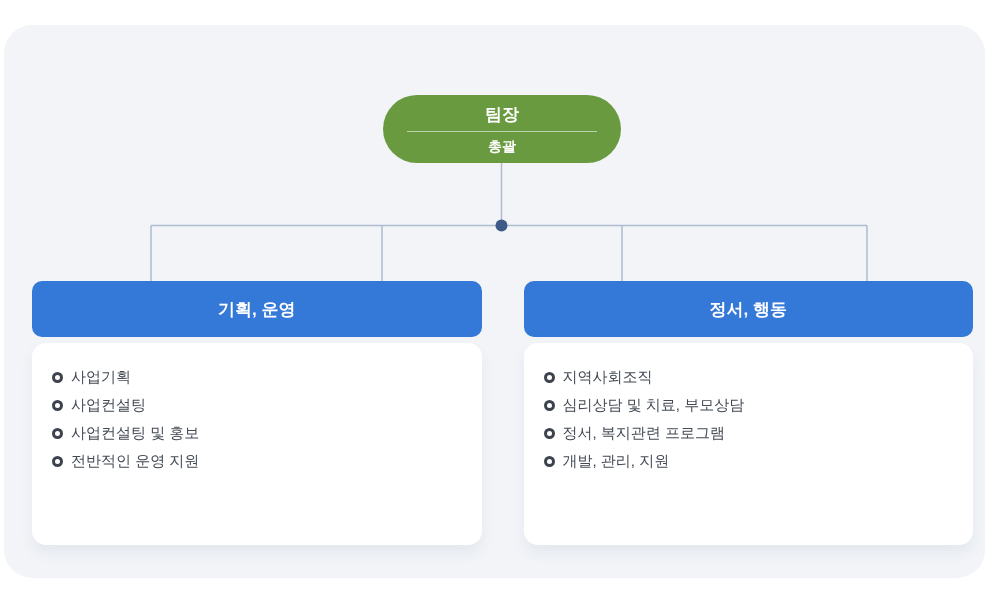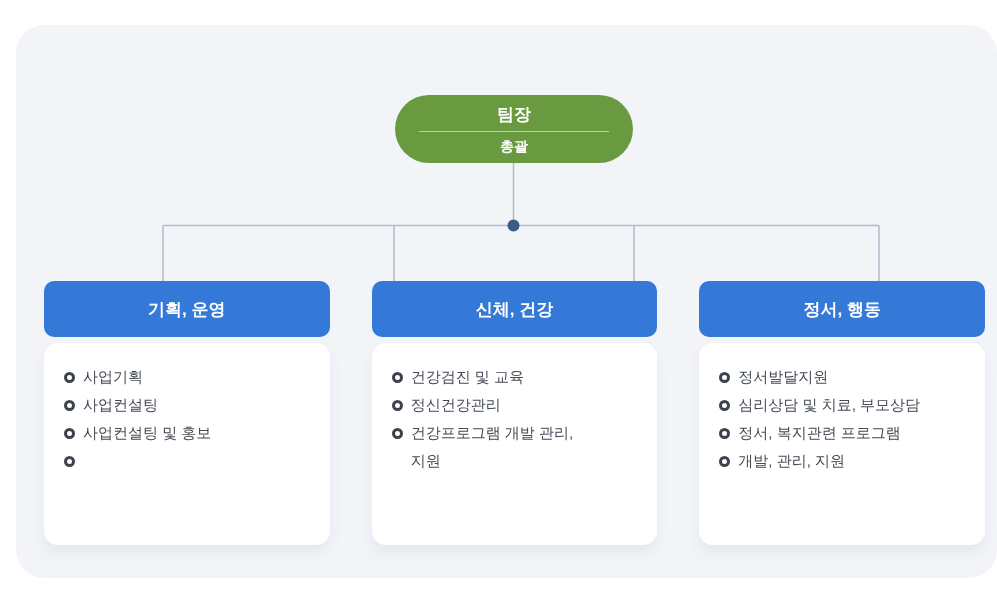--- a/index.html
+++ b/index.html
@@ -6,21 +6,21 @@
     margin: 0;
     padding: 0;
     background: #ffffff;
     width: 997px;
     height: 600px;
     overflow: hidden;
     font-family: "Liberation Sans", "DejaVu Sans", sans-serif;
   }
   .panel {
     position: absolute;
-    left: 16px;
+    left: 4px;
     top: 25px;
     width: 981px;
     height: 553px;
     background: #f2f4f8;
     border-radius: 28px;
   }
   svg.connectors {
     position: absolute;
     left: 0;
     top: 0;
@@ -153,50 +153,33 @@
         <div class="item">
           <span class="bullet"></span>
           <span class="item-text">사업컨설팅</span>
         </div>
         <div class="item">
           <span class="bullet"></span>
           <span class="item-text">사업컨설팅 및 홍보</span>
         </div>
         <div class="item">
           <span class="bullet"></span>
+          <span class="item-text">전반적인 운영 지원</span>
         </div>
       </div>
     </div>
 
-    <div class="col">
-      <div class="col-header">신체, 건강</div>
-      <div class="col-card">
-        <div class="item">
-          <span class="bullet"></span>
-          <span class="item-text">건강검진 및 교육</span>
-        </div>
-        <div class="item">
-          <span class="bullet"></span>
-          <span class="item-text">정신건강관리</span>
-        </div>
-        <div class="item">
-          <span class="bullet"></span>
-          <span class="item-text">건강프로그램 개발 관리,
-지원</span>
-        </div>
-      </div>
-    </div>
 
 
     <div class="col">
       <div class="col-header">정서, 행동</div>
       <div class="col-card">
         <div class="item">
           <span class="bullet"></span>
-          <span class="item-text">정서발달지원</span>
+          <span class="item-text">지역사회조직</span>
         </div>
         <div class="item">
           <span class="bullet"></span>
           <span class="item-text">심리상담 및 치료, 부모상담</span>
         </div>
         <div class="item">
           <span class="bullet"></span>
           <span class="item-text">정서, 복지관련 프로그램</span>
         </div>
         <div class="item">

